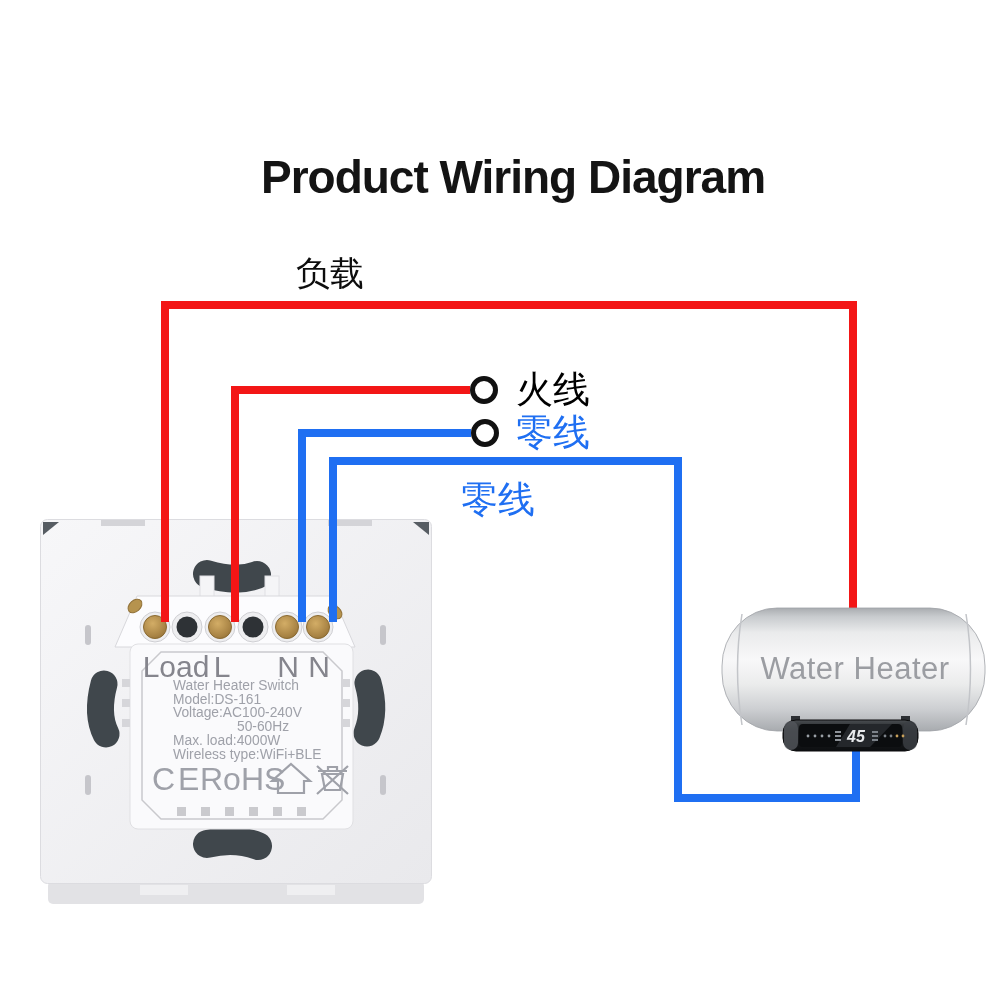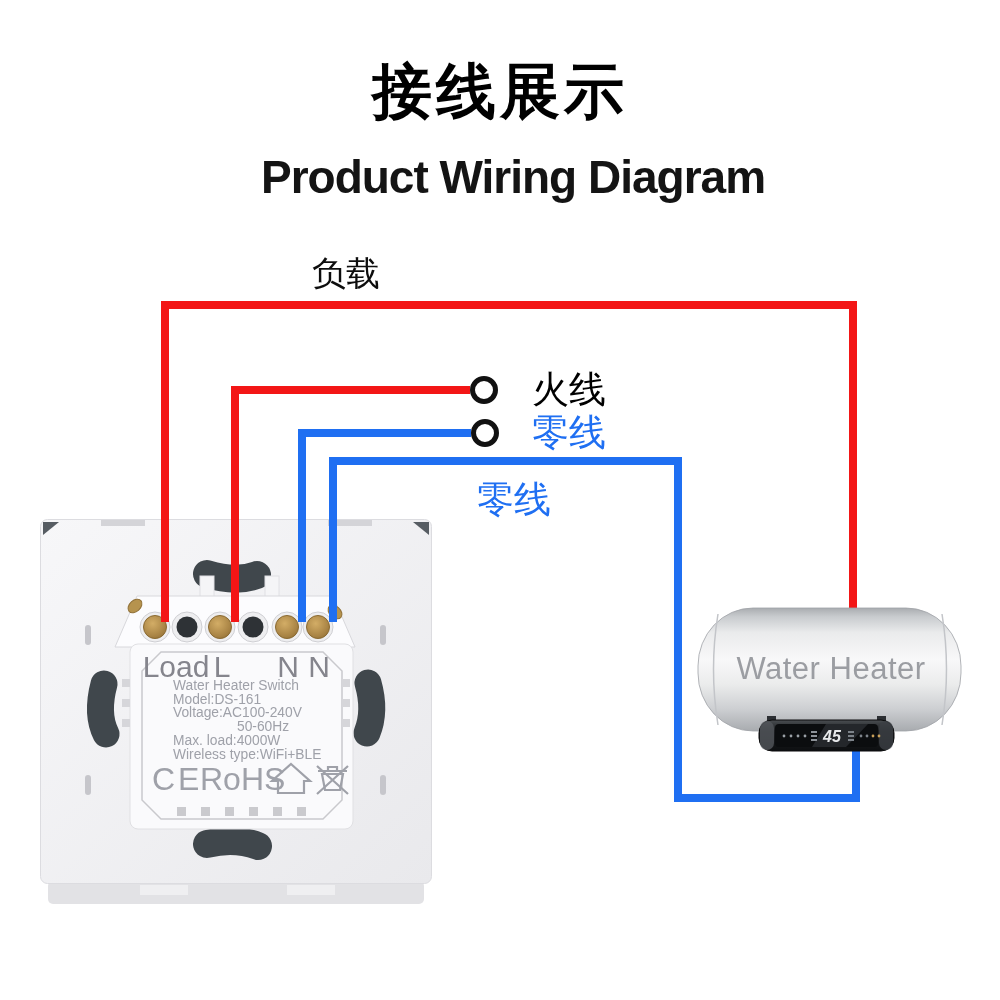--- a/index.html
+++ b/index.html
@@ -15,30 +15,29 @@
     position:absolute;top:150px;left:0;width:100%;margin:0;text-align:center;
     font-size:46px;font-weight:700;letter-spacing:-1px;color:#141414;padding-left:13px;
   }
   .cn-label{position:absolute;font-weight:500;line-height:1;}
   .lbl-load{left:296px;top:256px;font-size:34px;color:#0d0d0d;}
   .lbl-live{left:516px;top:371px;font-size:37px;color:#000000;}
   .lbl-n1{left:516px;top:414px;font-size:37px;color:#1f6ff2;}
   .lbl-n2{left:461px;top:481px;font-size:37px;color:#1f6ff2;}
   .plate-layer{position:absolute;left:40px;top:519px;z-index:1;}
   .wire-layer{position:absolute;left:0;top:0;z-index:2;pointer-events:none;}
-  .heater-layer{position:absolute;left:696px;top:606px;z-index:3;}
-  .label-layer-z{z-index:4;margin-left:16px;}
+  .heater-layer{position:absolute;left:720px;top:606px;z-index:3;}
+  .label-layer-z{z-index:4;}
   svg text{font-family:"Liberation Sans","DejaVu Sans",sans-serif;}
 </style>
 </head>
 <body>
 
 <div class="canvas">
 
-  <h1 class="title-cn">接线展示</h1>
   <h2 class="title-en">Product Wiring Diagram</h2>
 
   <div class="plate-layer">
     <svg width="392" height="386" viewBox="0 0 392 386">
       <defs>
         <linearGradient id="plateGrad" x1="0" y1="0" x2="1" y2="1">
           <stop offset="0" stop-color="#f7f7f9"></stop>
           <stop offset="1" stop-color="#e9e9ec"></stop>
         </linearGradient>
         <radialGradient id="brassGrad" cx="0.4" cy="0.35" r="0.9">

